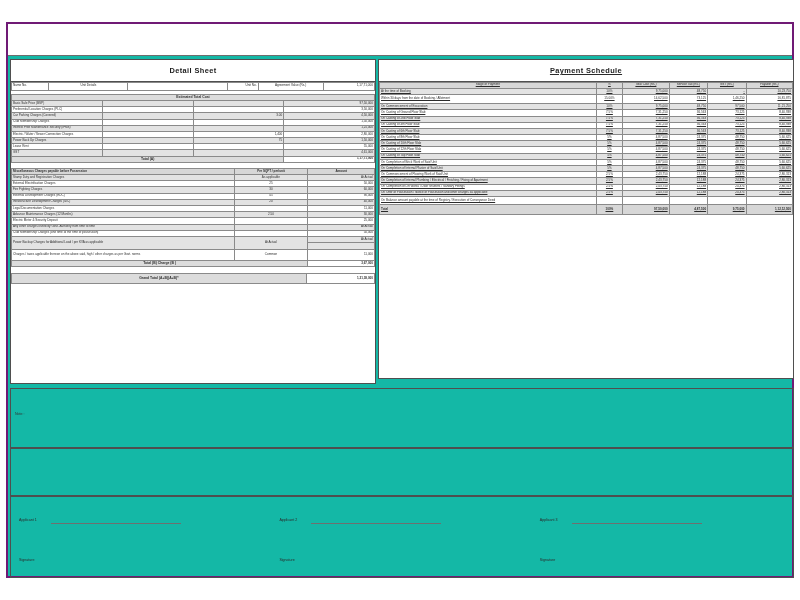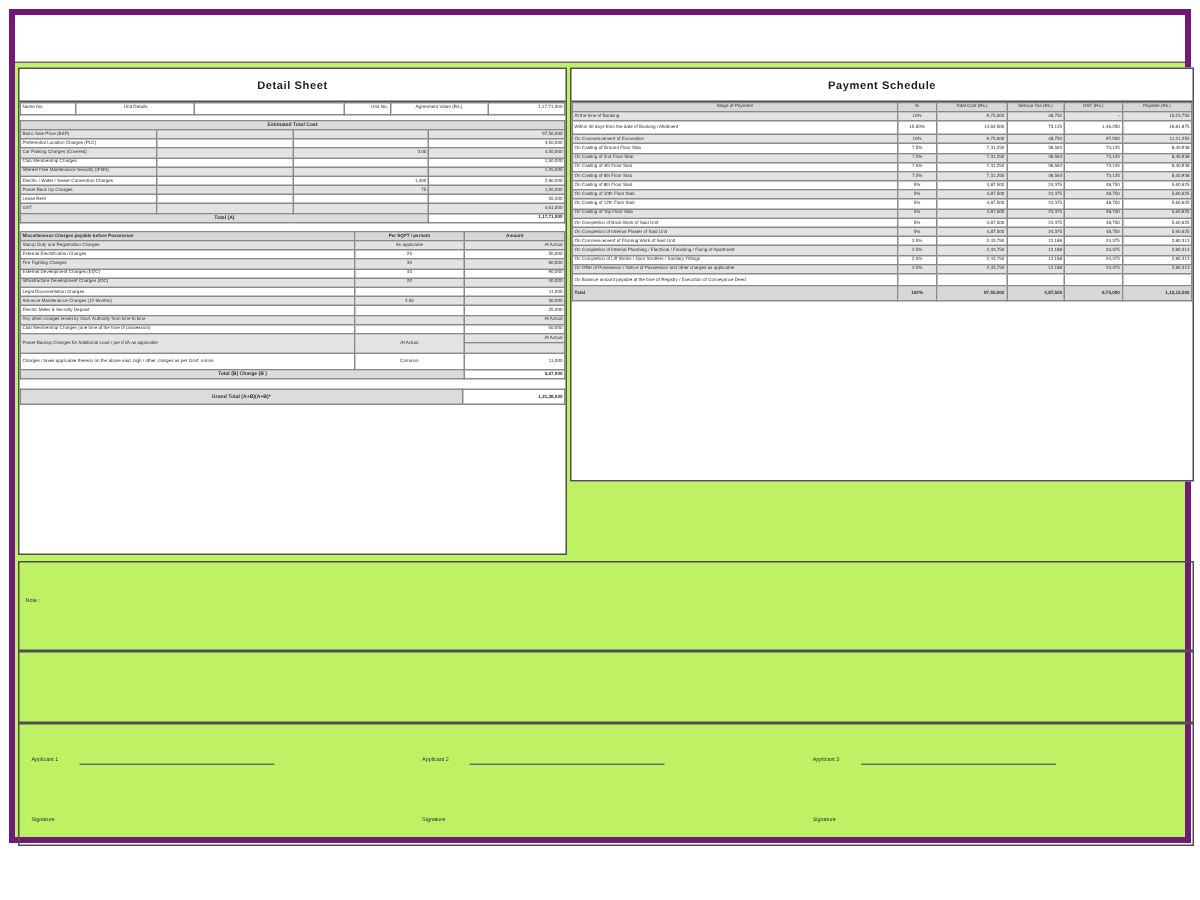--- a/index.html
+++ b/index.html
@@ -14,25 +14,25 @@
   #page {
     position: relative;
     width: 800px;
     height: 600px;
     background: #ffffff;
   }
   
   .sheet {
     position: absolute;
     left: 6px;
-    top: 6px;
+    top: 22px;
     width: 788px;
     height: 556px;
-    background: #bef264;
-    border: 4px solid #701a75;
+    background: #14b8a6;
+    border: 2px solid #701a75;
     box-sizing: border-box;
     font-size: 3.1px;
     color: #2b2b2b;
     line-height: 1.05;
   }
   .hdr-strip {
     position: absolute;
     left: 0; top: 0;
     width: 100%;
     height: 32px;
@@ -51,21 +51,22 @@
     left: 2px;
     top: 35px;
     width: 366px;
     height: 325px;
   }
   
   #payment-panel {
     left: 370px;
     top: 35px;
     width: 416px;
-    height: 276px;
+    height: 320px;
+    text-decoration: underline;
   }
   .panel-title {
     text-align: center;
     font-weight: bold;
     font-size: 7.4px;
     letter-spacing: .4px;
     padding: 7px 0 6px 0;
     border-bottom: 1px solid #4f4f4f;
     color: #1c1c1c;
   }

